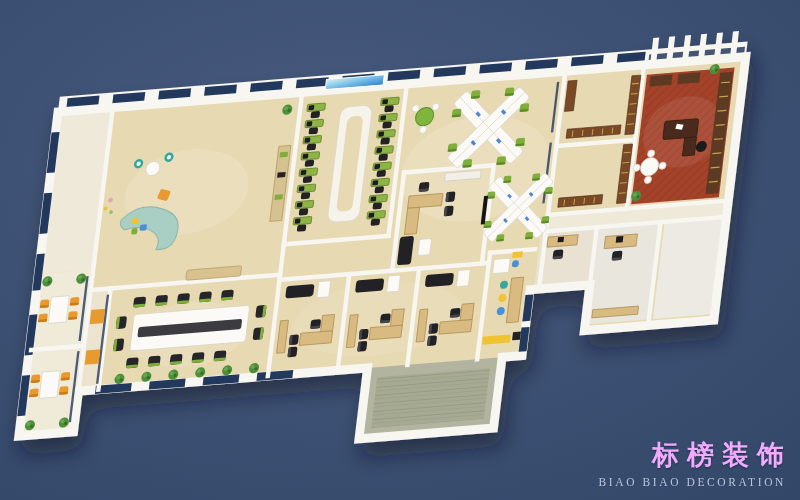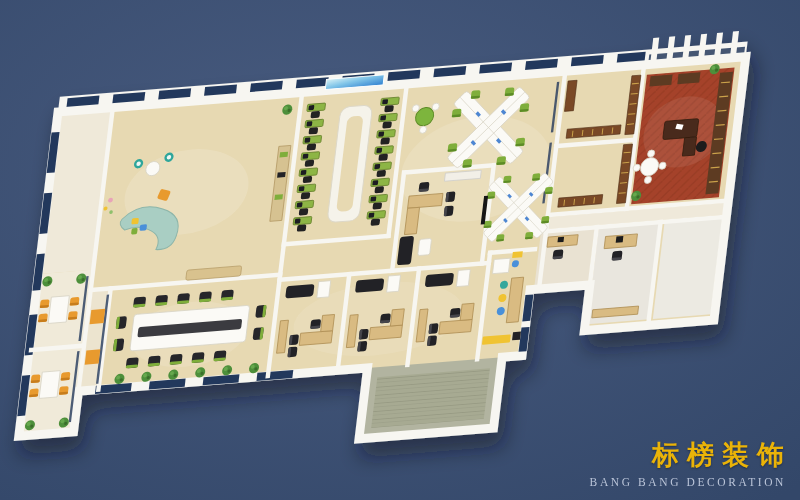--- a/index.html
+++ b/index.html
@@ -16,21 +16,21 @@
   .greenFill{fill:var(--green);}
   .tealFill{fill:var(--teal);}
   .orangeFill{fill:var(--orange);}
   .terraceFill{fill:var(--terrace);}
   .woodFill{fill:var(--wood);stroke:#b09055;stroke-width:.8;}
   .woodDarkFill{fill:var(--wood_dark);}
   .blackFill{fill:var(--black);}
   .whiteFurn{fill:var(--white_furn);stroke:#d8d4c6;stroke-width:.8;}
   
   .wm{position:absolute;right:16px;bottom:12px;text-align:right;user-select:none;}
-  .wm-cn{font-size:27px;font-weight:bold;letter-spacing:8px;color:#eab308;
+  .wm-cn{font-size:27px;font-weight:bold;letter-spacing:8px;color:#f0abfc;
          text-shadow:0 1px 2px rgba(10,20,40,.5);margin-right:-8px;}
   .wm-en{font-family:"Liberation Serif","DejaVu Serif",serif;font-size:11.5px;
          letter-spacing:2.6px;color:#bac4d8;margin-top:3px;margin-right:-2px;}
 </style>
 </head>
 <body>
 
 <div id="stage">
 <svg viewBox="0 0 800 500" width="800" height="500">
   <defs>
@@ -412,15 +412,15 @@
     </g>
 
   </g>
   </g>
 
   <rect width="800" height="500" fill="url(#bgGrad)" opacity="0"></rect>
 </svg>
 
 <div class="wm">
   <div class="wm-cn">标榜装饰</div>
-  <div class="wm-en">BANG BANG DECORATION</div>
+  <div class="wm-en">BIAO BIAO DECORATION</div>
 </div>
 </div>
 
 </body></html>

